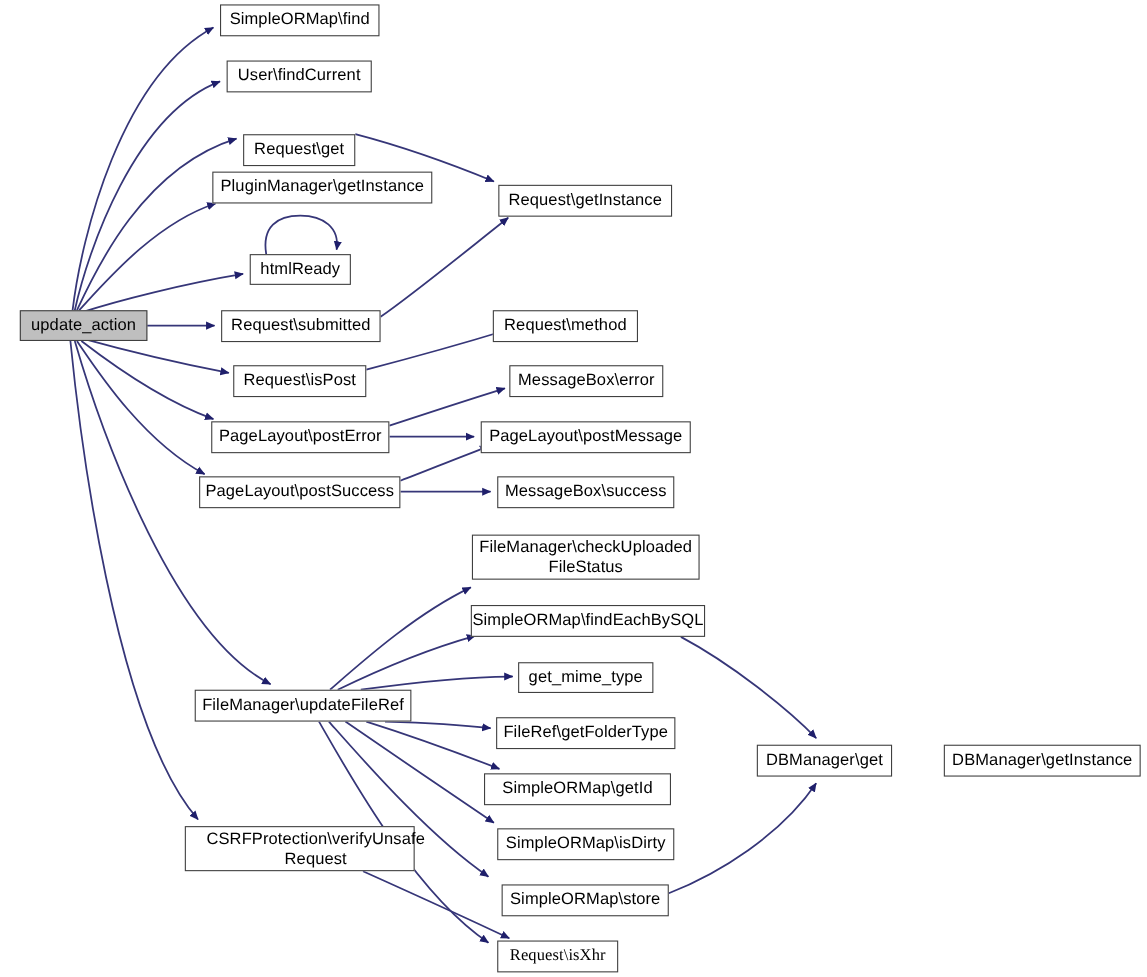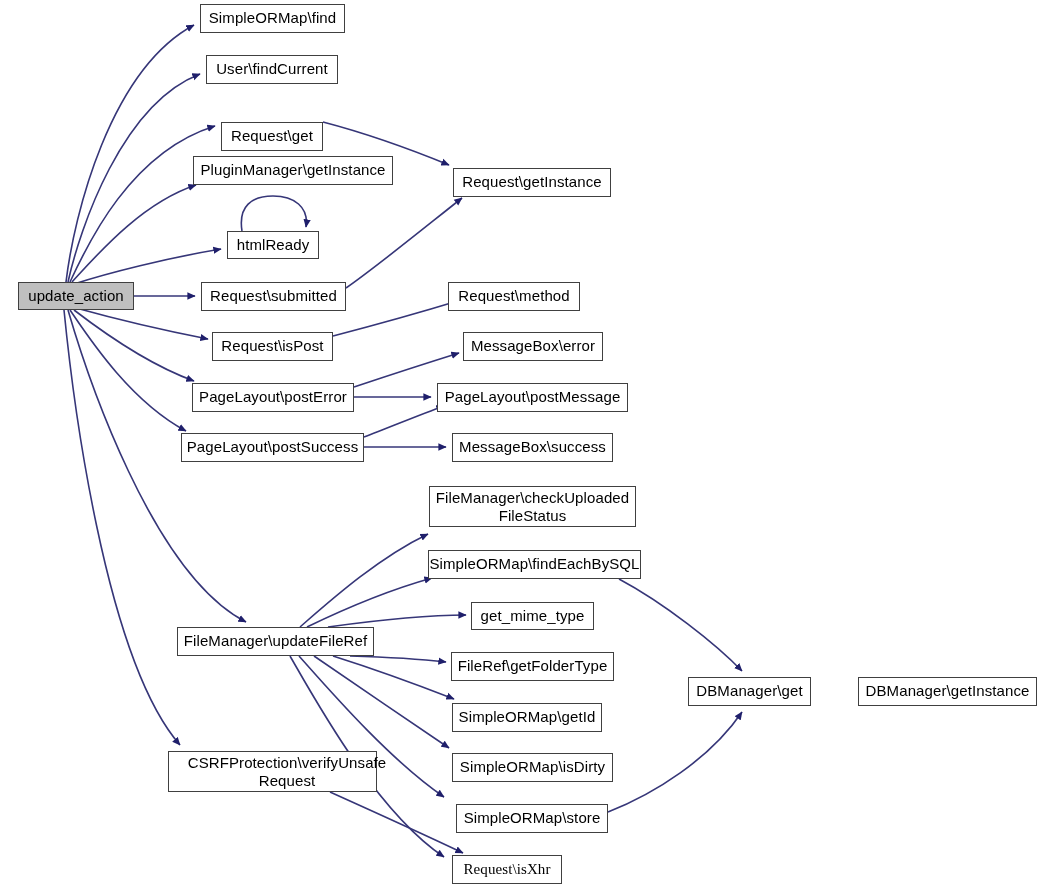--- a/index.html
+++ b/index.html
@@ -111,21 +111,21 @@
       <div class="gnode" style="left: 453px; top: 168px; width: 158px; height: 29px;">Request\getInstance</div>
       <div class="gnode" style="left: 448px; top: 282px; width: 132px; height: 29px;">Request\method</div>
       <div class="gnode" style="left: 463px; top: 332px; width: 140px; height: 29px;">MessageBox\error</div>
       <div class="gnode" style="left: 437px; top: 383px; width: 191px; height: 29px;">PageLayout\postMessage</div>
       <div class="gnode" style="left: 452px; top: 433px; width: 161px; height: 29px;">MessageBox\success</div>
       <div class="gnode twoline" style="left: 429px; top: 486px; width: 207px; height: 41px;">FileManager\checkUploaded
 FileStatus</div>
       <div class="gnode" style="left: 428px; top: 550px; width: 213px; height: 29px;">SimpleORMap\findEachBySQL</div>
       <div class="gnode" style="left: 471px; top: 602px; width: 123px; height: 28px;">get_mime_type</div>
       <div class="gnode" style="left: 451px; top: 652px; width: 163px; height: 29px;">FileRef\getFolderType</div>
-      <div class="gnode" style="left: 452px; top: 703px; width: 150px; height: 29px;">SimpleORMap\getId</div>
+      <div class="gnode" style="left: 440px; top: 703px; width: 170px; height: 29px;">SimpleORMap\getId</div>
       <div class="gnode" style="left: 452px; top: 753px; width: 161px; height: 29px;">SimpleORMap\isDirty</div>
       <div class="gnode" style="left: 456px; top: 804px; width: 152px; height: 29px;">SimpleORMap\store</div>
       <div class="gnode" style="left: 452px; top: 855px; width: 110px; height: 29px; font-family: Liberation Serif, serif;">Request\isXhr</div>
       <div class="gnode" style="left: 688px; top: 677px; width: 123px; height: 29px;">DBManager\get</div>
       <div class="gnode" style="left: 858px; top: 677px; width: 179px; height: 29px;">DBManager\getInstance</div>
     </div>
 
 </div>
 
 </body></html>

